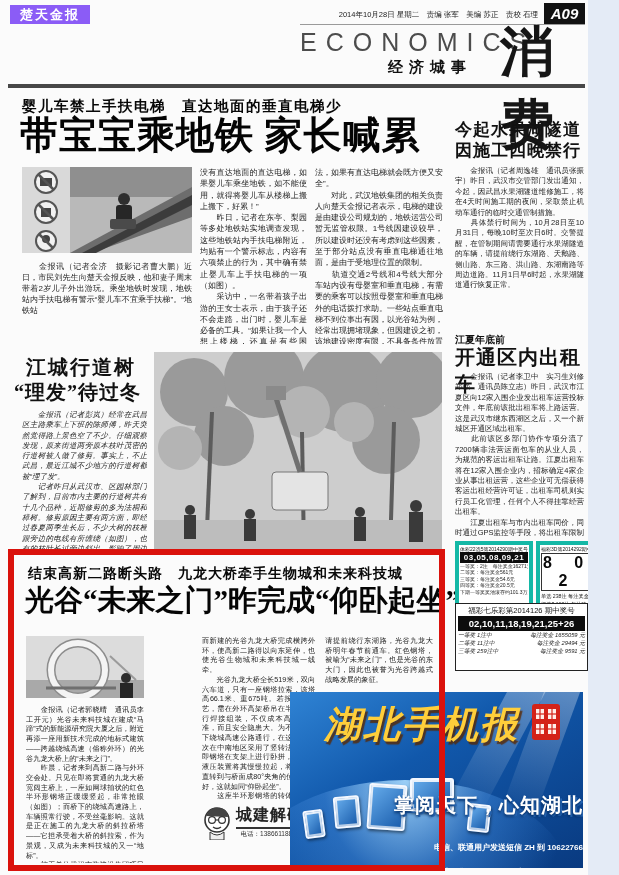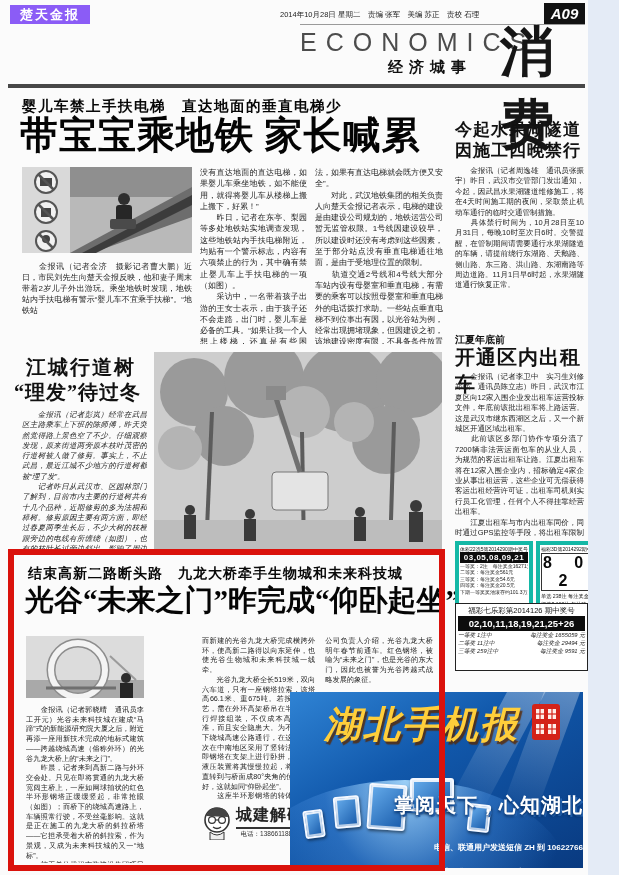--- a/index.html
+++ b/index.html
@@ -10,21 +10,21 @@
     -webkit-font-smoothing:antialiased;
   }
   .page{position:absolute;left:0;top:0;width:588px;height:875px;background:#fbfbfb;}
   .serif{font-family:"Liberation Serif","DejaVu Serif",serif;}
   .abs{position:absolute;}
   .jt{ text-align:justify;color:#1d1d1d;white-space:pre-line;overflow:hidden;}
 
   
   .logo{left:10px;top:5px;background:#8b5cf6;color:#fff;font-weight:bold;
         font-size:13px;line-height:19px;padding:0 10px;letter-spacing:2px;}
-  .dateline{left:280px;top:10px;width:258px;text-align:left;font-size:7.5px;color:#222;}
+  .dateline{left:280px;top:10px;width:258px;text-align:right;font-size:7.5px;color:#222;}
   .pageno{left:544px;top:3px;width:41px;height:22px;background:#121212;color:#fff;
           font-weight:bold;font-size:15px;text-align:center;line-height:22px;font-style:italic;}
   .thinrule{left:300px;top:24px;width:285px;height:1px;background:#9a9a9a;}
   .econ{left:300px;top:28px;width:215px;text-align:center;font-size:25px;color:#4c4c4c;
         letter-spacing:9px;}
   .seccn{left:388px;top:58px;width:127px;font-size:15px;color:#111;
          font-weight:bold;letter-spacing:6px;}
   .secbig{left:500px;top:16px;font-size:54px;color:#151515;font-weight:700;letter-spacing:3px;}
   .mainrule{left:8px;top:84px;width:577px;height:4px;background:#474747;}
 
@@ -221,21 +221,21 @@
           <path d="M11 23 Q15 26 19 23" fill="none" stroke="#333" stroke-width="1.3"></path>
           <path d="M8 28 Q15 34 22 28 L22 36 L8 36 Z" fill="#eee" stroke="#333" stroke-width="1"></path>
         </svg>
         <div>
           <div class="stampname serif">城建解码</div>
           <div class="stampphone">电话：13866118873</div>
         </div>
       </div>
     </div>
     <div class="c3c">
-      <div class="jt bt72">公司负责人介绍，光谷九龙大桥明年春节前通车。红色钢塔，被喻为“未来之门”，也是光谷的东大门，因此也被誉为光谷跨越式战略发展的象征。</div>
+      <div class="jt bt72">请提前绕行东湖路，光谷九龙大桥明年春节前通车。红色钢塔，被喻为“未来之门”，也是光谷的东大门，因此也被誉为光谷跨越式战略发展的象征。</div>
     </div>
   </div>
 
   <div class="abs rt1 serif">今起水果湖隧道</div>
   <div class="abs rt1b serif">因施工四晚禁行</div>
   <div class="abs rbody1 jt">　　金报讯（记者周逸雄　通讯员张振宇）昨日，武汉市交管部门发出通知，今起，因武昌水果湖隧道维修施工，将在4天时间施工期的夜间，采取禁止机动车通行的临时交通管制措施。
 　　具体禁行时间为，10月28日至10月31日，每晚10时至次日6时。交警提醒，在管制期间请需要通行水果湖隧道的车辆，请提前绕行东湖路、天鹅路、侧山路、东三路、洪山路、东湖南路等周边道路。11月1日早6时起，水果湖隧道通行恢复正常。</div>
 
   <div class="abs rk2">江夏年底前</div>
   <div class="abs rt2 serif">开通区内出租车</div>

